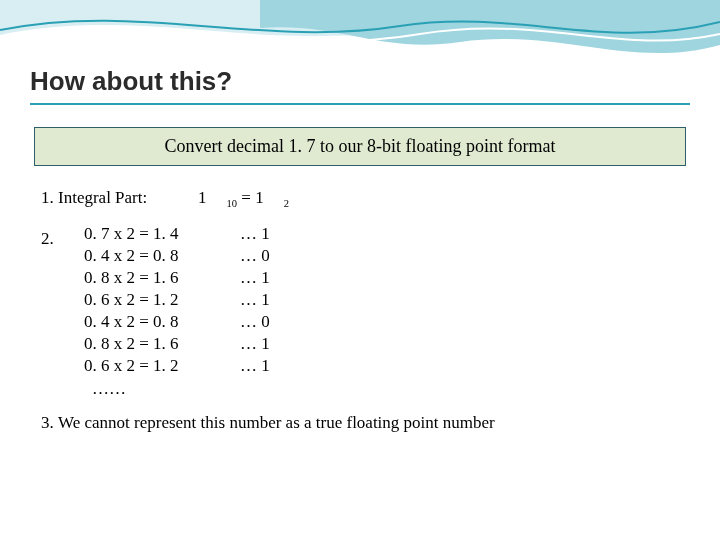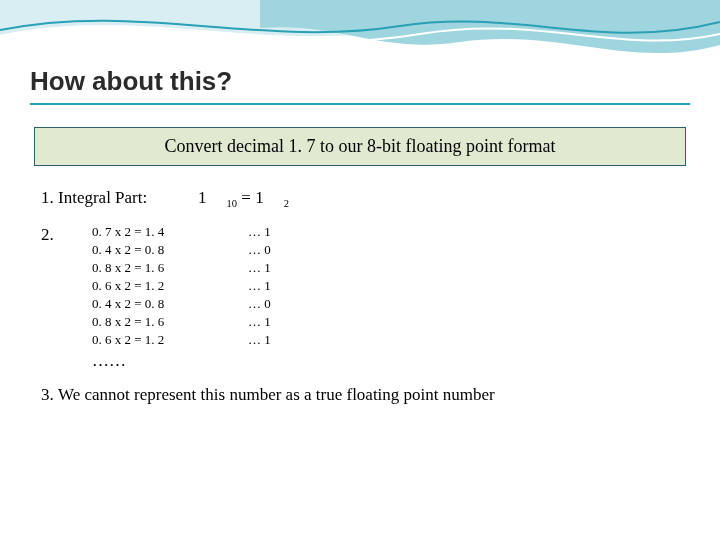--- a/index.html
+++ b/index.html
@@ -51,23 +51,23 @@
     margin-bottom: 14px;
   }
   .row1 {
     display: flex;
     align-items: flex-start;
   }
   .lbl { display: inline-block; min-width: 140px; }
   .eq  { display: inline-block; }
   sub { font-size: 0.62em; margin-left: 20px; }
   .frac-table {
-    margin-left: 34px;
+    margin-left: 26px;
     margin-top: 6px;
-    font-size: 13px;
+    font-size: 17px;
     border-collapse: collapse;
   }
   .frac-table td { padding: 1px 0; }
   .frac-table td.col1 { width: 150px; }
   .frac-table td.col2 { width: 60px; padding-left: 6px; }
   .dots { margin-left: 34px; margin-top: 2px; }
 </style>
 </head>
 <body>
 

